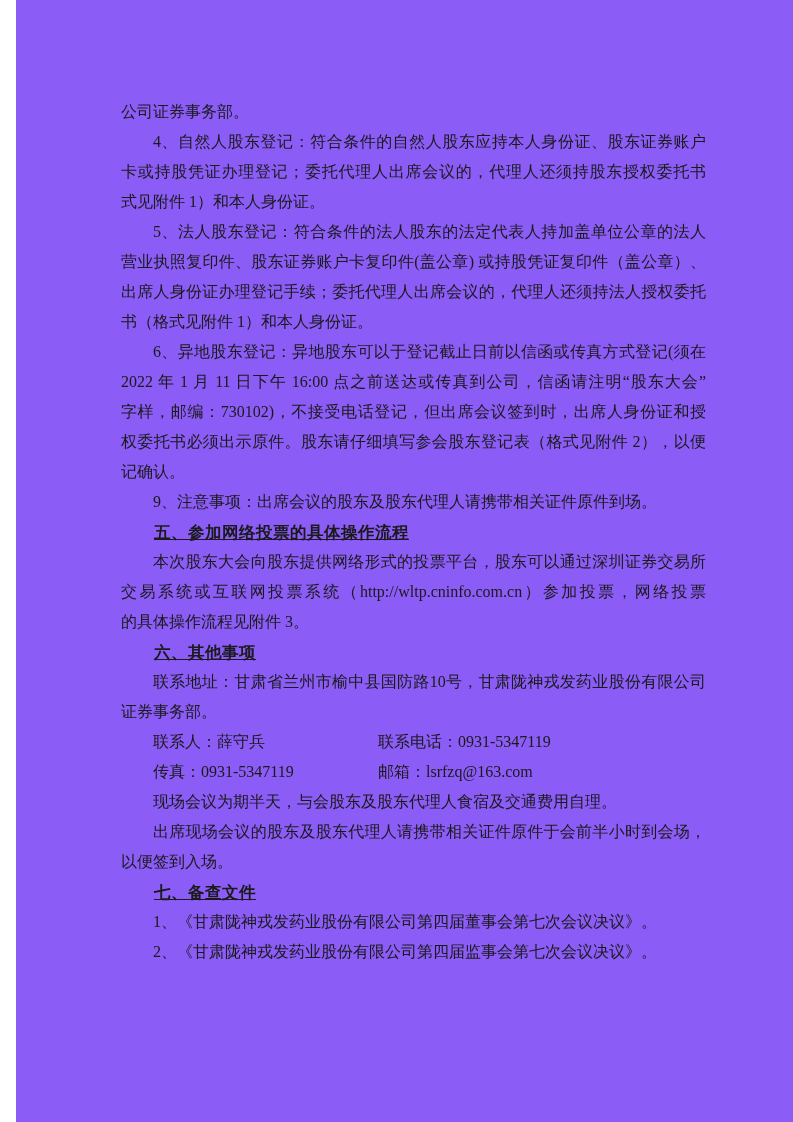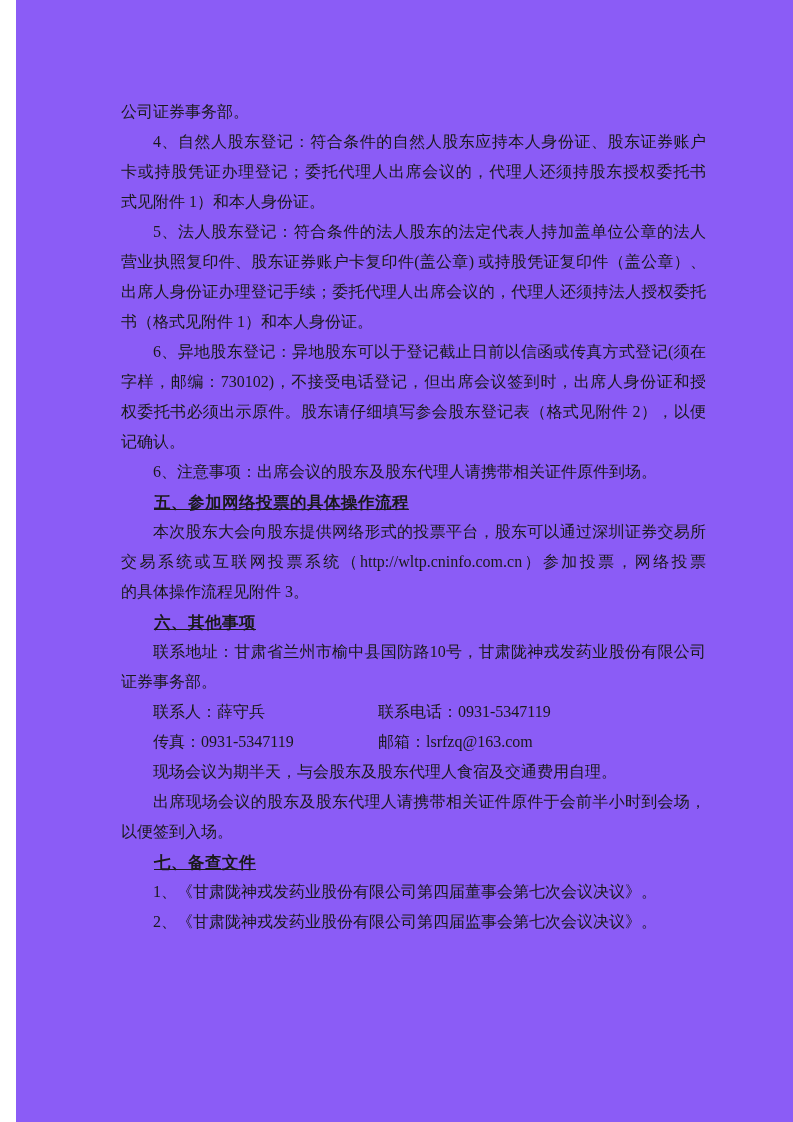--- a/index.html
+++ b/index.html
@@ -53,24 +53,25 @@
   <div class="content" id="doc-content">
       <div class="line body">公司证券事务部。</div>
       <div class="line body indent fill">4、自然人股东登记：符合条件的自然人股东应持本人身份证、股东证券账户</div>
       <div class="line body fill">卡或持股凭证办理登记；委托代理人出席会议的，代理人还须持股东授权委托书（格</div>
       <div class="line body">式见附件 1）和本人身份证。</div>
       <div class="line body indent fill">5、法人股东登记：符合条件的法人股东的法定代表人持加盖单位公章的法人</div>
       <div class="line body fill">营业执照复印件、股东证券账户卡复印件(盖公章) 或持股凭证复印件（盖公章）、</div>
       <div class="line body fill">出席人身份证办理登记手续；委托代理人出席会议的，代理人还须持法人授权委托</div>
       <div class="line body">书（格式见附件 1）和本人身份证。</div>
       <div class="line body indent fill">6、异地股东登记：异地股东可以于登记截止日前以信函或传真方式登记(须在</div>
+      <div class="line body fill">2022 年 1 月 11 日下午 16:00 点之前送达或传真到公司，信函请注明“股东大会”</div>
       <div class="line body fill">字样，邮编：730102)，不接受电话登记，但出席会议签到时，出席人身份证和授</div>
       <div class="line body fill">权委托书必须出示原件。股东请仔细填写参会股东登记表（格式见附件 2），以便登</div>
       <div class="line body">记确认。</div>
-      <div class="line body indent">6、注意事项：出席会议的股东及股东代理人请携带相关证件原件到场。</div>
+      <div class="line body indent">9、注意事项：出席会议的股东及股东代理人请携带相关证件原件到场。</div>
       <div class="line heading indent">五、参加网络投票的具体操作流程</div>
       <div class="line body indent fill">本次股东大会向股东提供网络形式的投票平台，股东可以通过深圳证券交易所</div>
       <div class="line body fill">交易系统或互联网投票系统（http://wltp.cninfo.com.cn）参加投票，网络投票</div>
       <div class="line body">的具体操作流程见附件 3。</div>
       <div class="line heading indent">六、其他事项</div>
       <div class="line body indent fill">联系地址：甘肃省兰州市榆中县国防路10号，甘肃陇神戎发药业股份有限公司</div>
       <div class="line body">证券事务部。</div>
       <div class="line row indent"><span>联系人：薛守兵</span><span class="col-right">联系电话：0931-5347119</span></div>
       <div class="line row indent"><span>传真：0931-5347119</span><span class="col-right">邮箱：lsrfzq@163.com</span></div>
       <div class="line body indent">现场会议为期半天，与会股东及股东代理人食宿及交通费用自理。</div>

